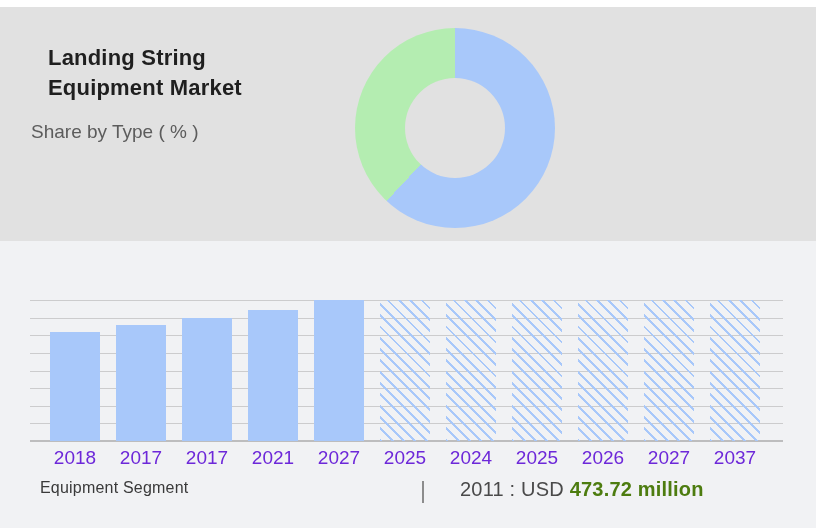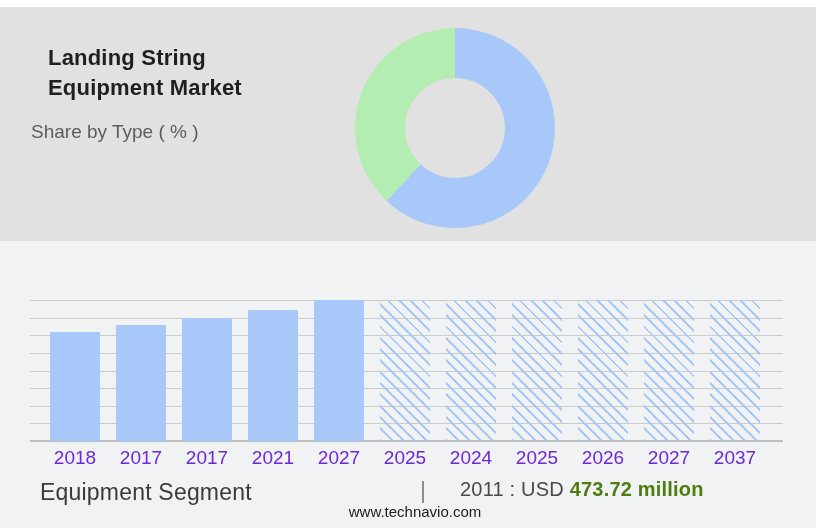--- a/index.html
+++ b/index.html
@@ -23,21 +23,21 @@
   .bottom-section{position:absolute;left:0;top:241px;width:816px;height:287px;background:#f1f2f4;}
   .plot{position:absolute;left:30px;top:59px;width:753px;height:141px;
         background-image:repeating-linear-gradient(to bottom,#cccccd 0,#cccccd 1px,transparent 1px,transparent 17.625px);}
   .baseline{position:absolute;left:0;bottom:-1px;width:100%;height:2px;background:#bdbdbe;}
   .bars{position:absolute;left:42px;top:59px;width:726px;height:141px;display:flex;align-items:flex-end;}
   .slot{flex:1 1 0;height:100%;display:flex;justify-content:center;align-items:flex-end;}
   .bar{width:50px;}
   .xlabels{position:absolute;left:42px;top:206px;width:726px;display:flex;}
   .xlabel{flex:1 1 0;text-align:center;font-size:19px;color:#6d28d9;}
 
-  .seg-label{position:absolute;left:40px;top:238px;font-size:23px;color:#3a3a3a;letter-spacing:.2px;}
+  .seg-label{position:absolute;left:40px;top:238px;font-size:16px;color:#3a3a3a;letter-spacing:.2px;}
   .divider-bar{position:absolute;left:422px;top:240px;width:2px;height:22px;background:#8c8c8c;}
   .highlight{position:absolute;left:460px;top:237px;font-size:20px;color:#4a4a4a;letter-spacing:.2px;}
   .highlight b{color:#4d7c0f;font-weight:700;}
   .website{position:absolute;left:0;top:262px;width:816px;text-align:center;font-size:15px;color:#1d1d1d;padding-left:14px;box-sizing:border-box;}
 </style>
 </head>
 <body>
 
 <div class="page">
 
@@ -106,16 +106,15 @@
         <div class="xlabel">2024</div>
         <div class="xlabel">2025</div>
         <div class="xlabel">2026</div>
         <div class="xlabel">2027</div>
         <div class="xlabel">2037</div>
       </div>
 
     <div class="seg-label">Equipment Segment</div>
     <div class="divider-bar"></div>
     <div class="highlight"><span>2011 : USD </span><b>473.72 million</b></div>
-    <div class="website">www.technavio.com</div>
   </section>
 
 </div>
 
 </body></html>

